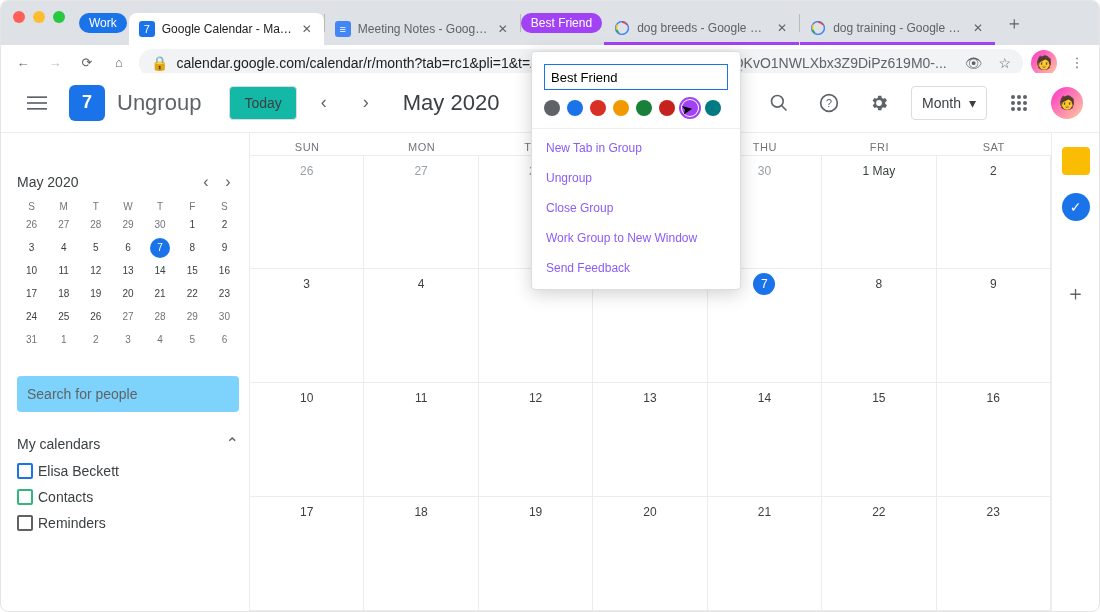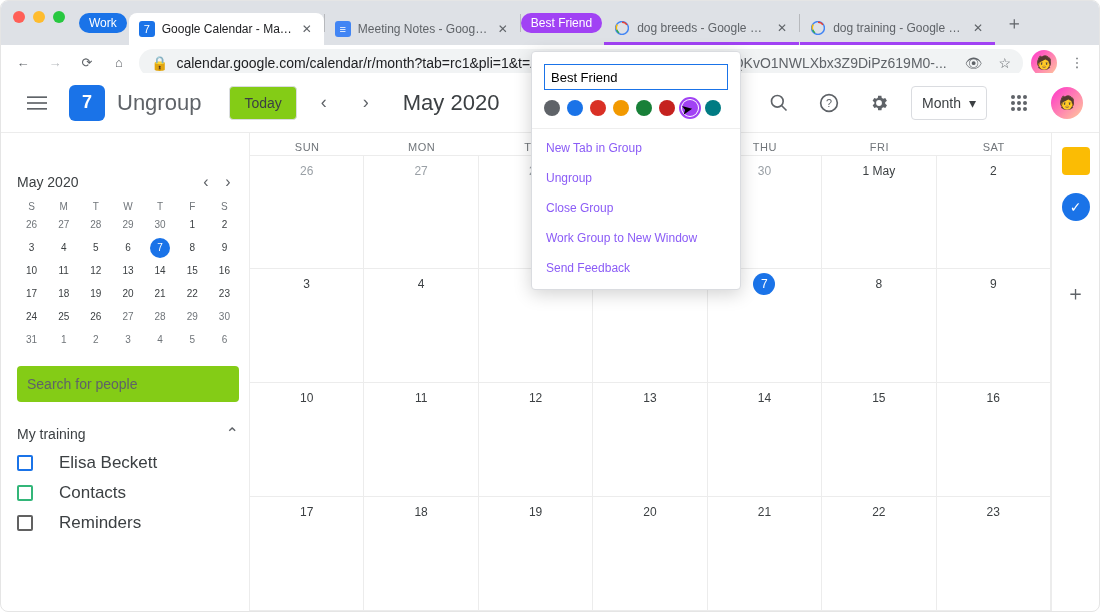--- a/index.html
+++ b/index.html
@@ -35,21 +35,21 @@
   .color-row{ display:flex; gap:7px; padding:0 12px 10px 12px;}
   .color-dot{ width:16px; height:16px; border-radius:50%; cursor:pointer; position:relative;}
   .color-dot.sel::after{ content:""; position:absolute; inset:-3px; border:2px solid currentColor; border-radius:50%;}
   .popup hr{ border:none; border-top:1px solid #eee; margin:2px 0 4px 0;}
   .popup .menu-item{ padding:8px 14px; font-size:12px; color:#8b5cf6; cursor:pointer;}
   .cursor-img{ position:absolute; left:680px; top:100px; font-size:14px; color:#000; z-index:60; transform:rotate(-10deg);}
   .app-header{ position:absolute; left:0; right:0; top:72px; height:60px; display:flex; align-items:center; padding:0 16px; gap:12px; border-bottom:1px solid #ececec; background:#fff; z-index:1;}
   .menu-icon{ width:40px; height:40px; display:flex; align-items:center; justify-content:center; color:#5f6368; cursor:pointer;}
   .cal-logo{ width:36px; height:36px; background:#1a73e8; border-radius:6px; color:#fff; display:flex; align-items:center; justify-content:center; font-weight:600; font-size:18px;}
   .cal-brand{ font-size:22px; color:#5f6368;}
-  .today-btn{ margin-left:16px; height:34px; padding:0 14px; border:1px solid #dadce0; border-radius:4px; background:#84cc16; font-size:14px; color:#3c4043; cursor:pointer;}
+  .today-btn{ margin-left:16px; height:34px; padding:0 14px; border:1px solid #dadce0; border-radius:4px; background:#14b8a6; font-size:14px; color:#3c4043; cursor:pointer;}
   .nav-arrow{ width:30px; height:30px; display:flex; align-items:center; justify-content:center; font-size:18px; color:#5f6368; cursor:pointer;}
   .view-title{ font-size:22px; color:#3c4043; margin-left:10px;}
   .header-right{ margin-left:auto; display:flex; align-items:center; gap:14px;}
   .hr-icon{ width:36px; height:36px; display:flex; align-items:center; justify-content:center; color:#5f6368; cursor:pointer; font-size:18px;}
   .view-select{ height:34px; padding:0 10px; border:1px solid #dadce0; border-radius:4px; display:flex; align-items:center; gap:8px; font-size:14px; color:#3c4043; cursor:pointer;}
   .apps-grid{ width:18px; height:18px;}
 
   
   .workspace{ position:absolute; left:0; right:0; top:132px; bottom:0; display:flex;}
   .sidebar{ width:248px; flex:0 0 248px; padding:12px 10px 0 16px; overflow:hidden;}
@@ -61,26 +61,26 @@
 
   .mini-cal{ margin-top:26px;}
   .mini-head{ display:flex; align-items:center; font-size:14px; color:#3c4043; font-weight:500;}
   .mini-head .spacer{flex:1;}
   .mini-nav{ width:22px; height:22px; display:flex; align-items:center; justify-content:center; color:#5f6368; cursor:pointer; font-size:16px;}
   .mini-grid{ display:grid; grid-template-columns:repeat(7,1fr); gap:3px; margin-top:8px; font-size:10px; color:#70757a;}
   .mini-grid .dow{ text-align:center; font-size:10px; color:#70757a;}
   .mini-grid .dn{ text-align:center; height:20px; line-height:20px; border-radius:50%; cursor:pointer;}
   .mini-grid .dn.cur{ color:#3c4043;}
   .mini-grid .dn.today{ background:#1a73e8; color:#fff; width:20px; margin:0 auto;}
-  .people-search{ margin-top:16px; height:36px; background:#84cc16; border-radius:4px; display:flex; align-items:center; padding:0 10px; color:#5f6368; font-size:14px; cursor:text;}
+  .people-search{ margin-top:26px; height:36px; background:#7dd3fc; border-radius:4px; display:flex; align-items:center; padding:0 10px; color:#5f6368; font-size:14px; cursor:text;}
 
   .cals-section{ margin-top:22px;}
   .cals-head{ display:flex; align-items:center; font-size:14px; color:#3c4043; font-weight:500; cursor:pointer;}
   .cals-head .caret{ margin-left:auto; font-size:16px; color:#5f6368;}
-  .cal-row{ display:flex; align-items:center; gap:26px; margin-top:10px; font-size:17px; color:#3c4043; cursor:pointer;}
+  .cal-row{ display:flex; align-items:center; gap:5px; margin-top:10px; font-size:14px; color:#3c4043; cursor:pointer;}
   .chk{ width:16px; height:16px; border:2px solid; border-radius:2px;}
 
   
   .cal-main{ flex:1 1 auto; display:flex; flex-direction:column; border-left:1px solid #ececec;}
   .dow-row{ display:grid; grid-template-columns:repeat(7,1fr);}
   .dow-cell{ text-align:center; font-size:11px; letter-spacing:0.5px; color:#70757a; padding:8px 0 2px 0;}
   .dates-grid{ flex:1 1 auto; display:grid; grid-template-columns:repeat(7,1fr); grid-template-rows:repeat(4,1fr);}
   .day-cell{ border-right:1px solid #ececec; border-bottom:1px solid #ececec; text-align:center; padding-top:4px; font-size:12px; color:#3c4043; cursor:pointer; position:relative;}
   .day-cell:nth-child(-n+7){ border-top:1px solid #ececec;}
   .day-cell .num{ display:inline-block; min-width:22px; height:22px; line-height:22px; border-radius:11px;}
@@ -310,21 +310,21 @@
           <span class="dn">6</span>
         </div>
     </div>
 
     <div class="people-search">
       <span>Search for people</span>
     </div>
 
     <div class="cals-section">
       <div class="cals-head">
-        <span>My training</span>
+        <span>My calendars</span>
         <span class="caret">⌃</span>
       </div>
       <div id="mycals">
           <div class="cal-row">
             <span class="chk" style="border-color: rgb(26, 115, 232);"></span>
             <span>Elisa Beckett</span>
           </div>
           <div class="cal-row">
             <span class="chk" style="border-color: rgb(51, 182, 121);"></span>
             <span>Contacts</span>

